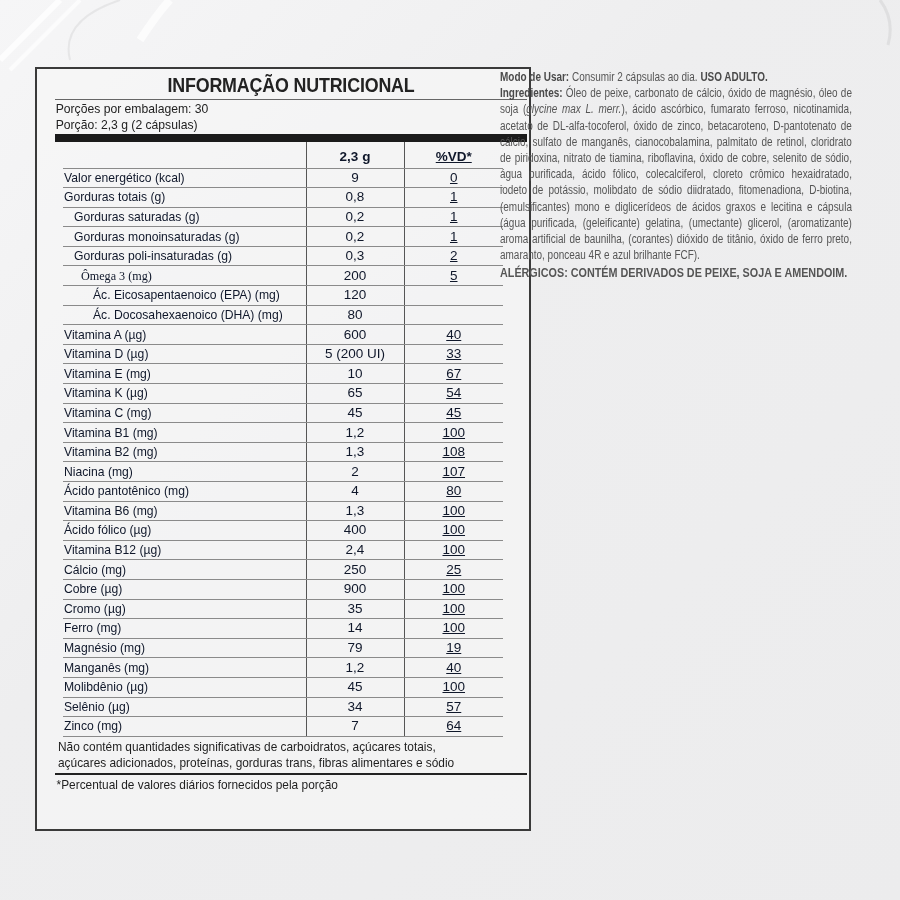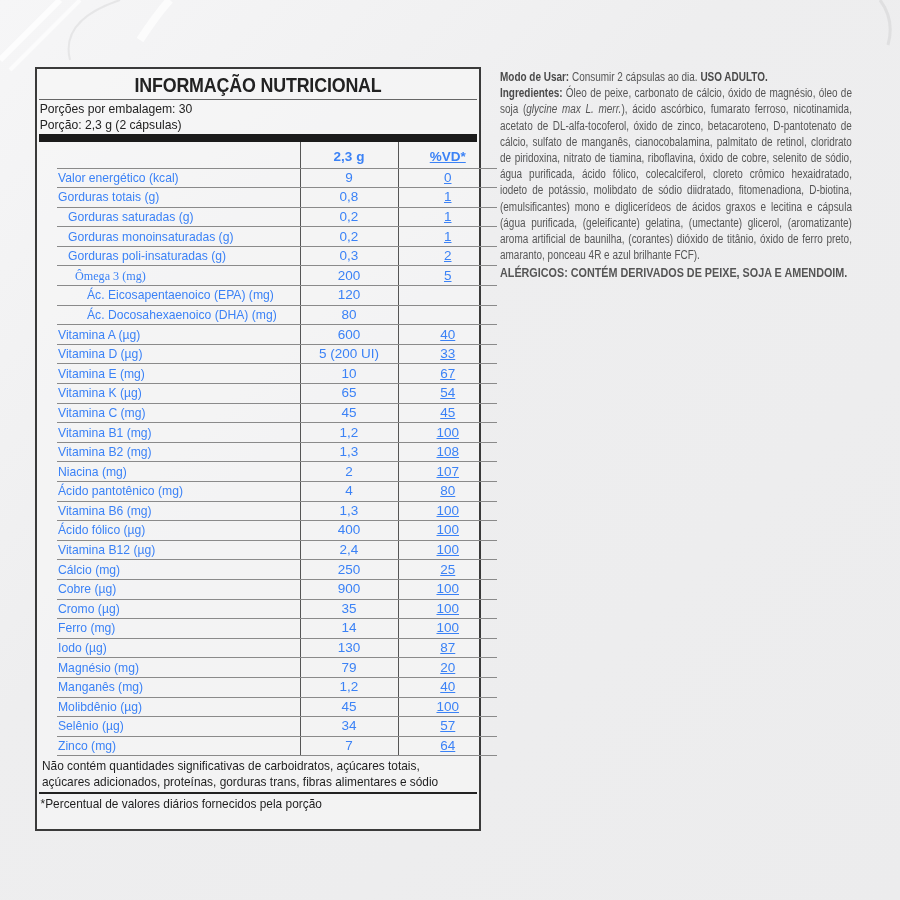--- a/index.html
+++ b/index.html
@@ -10,23 +10,24 @@
     color: #1e1e1e;
     position: relative;
   }
   .bg-swirl {
     position: absolute; left: 0; top: 0; width: 900px; height: 900px;
     pointer-events: none;
   }
   .label-panel {
     position: absolute;
     left: 35px; top: 67px;
-    width: 446px; height: 764px;
+    width: 496px; height: 764px;
     border: 2px solid #3a3a3a;
     background: rgba(246,246,247,0.6);
+    padding-left: 16px;
   }
   .title {
     text-align: center;
     font-weight: bold;
     font-size: 21px;
     letter-spacing: -0.2px;
     transform: scaleX(0.85);
     height: 30px;
     line-height: 32px;
     color: #222;
@@ -36,24 +37,24 @@
     font-size: 13.5px;
     line-height: 14px;
     padding: 2px 3px 0 3px;
     transform: scaleX(0.9);
     transform-origin: left;
     color: #222;
   }
   .thick-bar { height: 8px; background: #1b1b1b; margin: 2px 2px 0 2px; }
   table.nutri {
     width: 440px;
-    margin-left: 20px;
+    margin-left: 10px;
     border-collapse: collapse;
     font-size: 13.5px;
-    color: #3b82f6;
+    color: #0f172a;
   }
   table.nutri td, table.nutri th {
     height: 19.6px;
     line-height: 18px;
     border-bottom: 1px solid #8a8a8a;
     padding: 0;
     white-space: nowrap;
   }
   table.nutri th { font-weight: bold; height: 26px; vertical-align: bottom; padding-bottom: 2px; }
   .c-name { width: 243px; padding-left: 1px !important; }
@@ -240,28 +241,23 @@
           <td class="c-name "><span class="name-text">Cromo (µg)</span></td>
           <td class="c-qty">35</td>
           <td class="c-vd">100</td>
         </tr>
         <tr>
           <td class="c-name "><span class="name-text">Ferro (mg)</span></td>
           <td class="c-qty">14</td>
           <td class="c-vd">100</td>
         </tr>
         <tr>
-          <td class="c-name "><span class="name-text">Iodo (µg)</span></td>
-          <td class="c-qty">130</td>
-          <td class="c-vd">87</td>
-        </tr>
-        <tr>
           <td class="c-name "><span class="name-text">Magnésio (mg)</span></td>
           <td class="c-qty">79</td>
-          <td class="c-vd">20</td>
+          <td class="c-vd">19</td>
         </tr>
         <tr>
           <td class="c-name "><span class="name-text">Manganês (mg)</span></td>
           <td class="c-qty">1,2</td>
           <td class="c-vd">40</td>
         </tr>
         <tr>
           <td class="c-name "><span class="name-text">Molibdênio (µg)</span></td>
           <td class="c-qty">45</td>
           <td class="c-vd">100</td>

